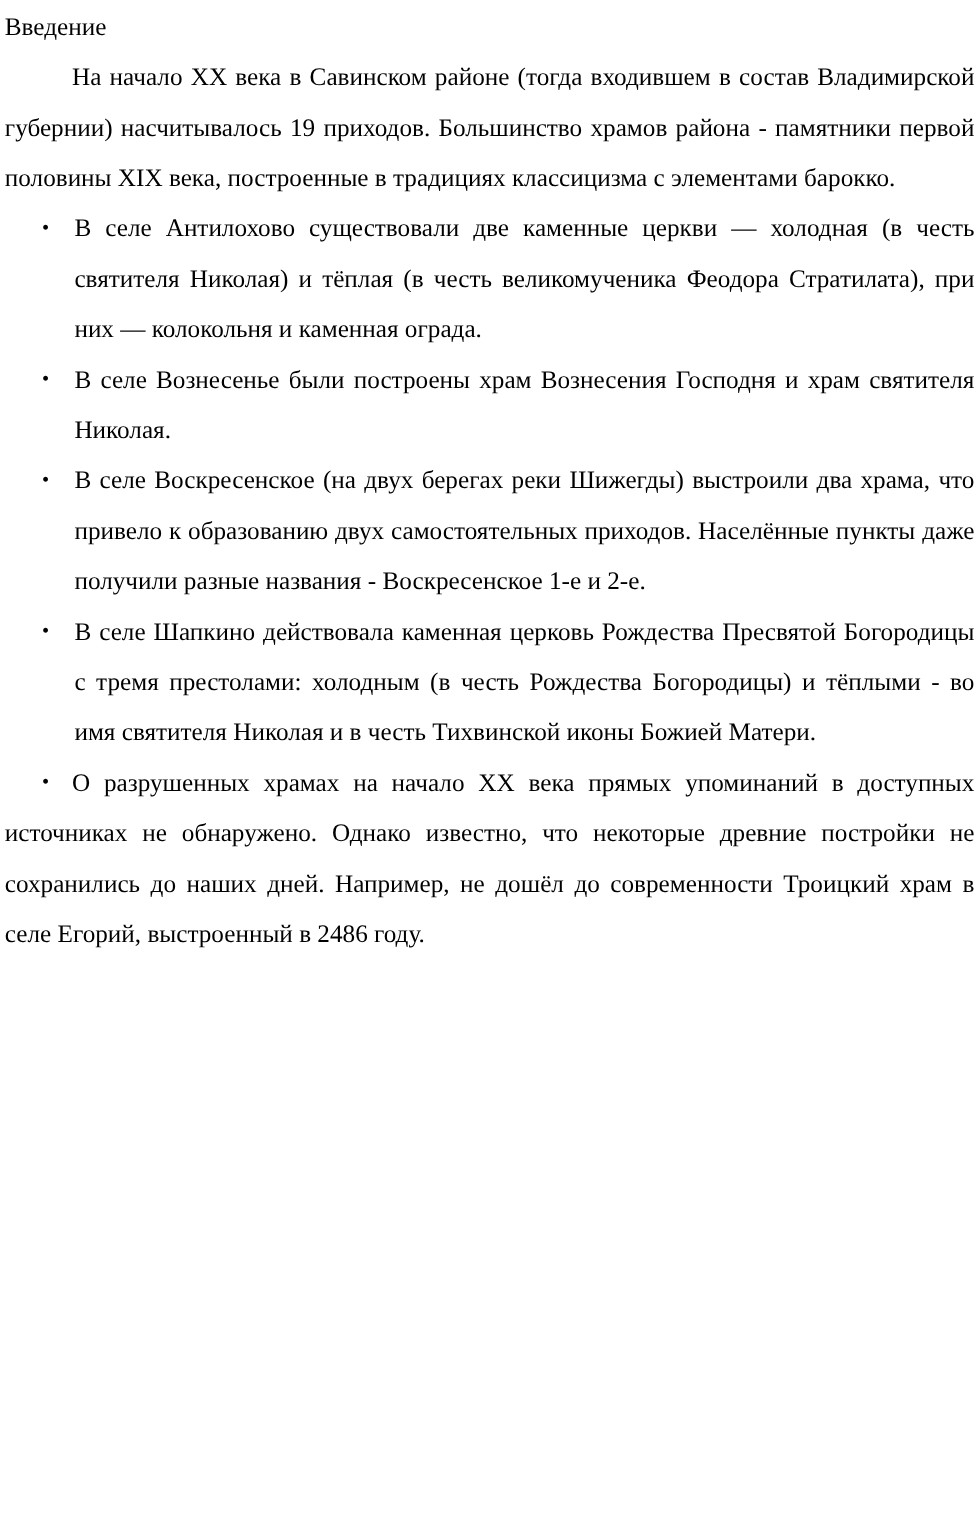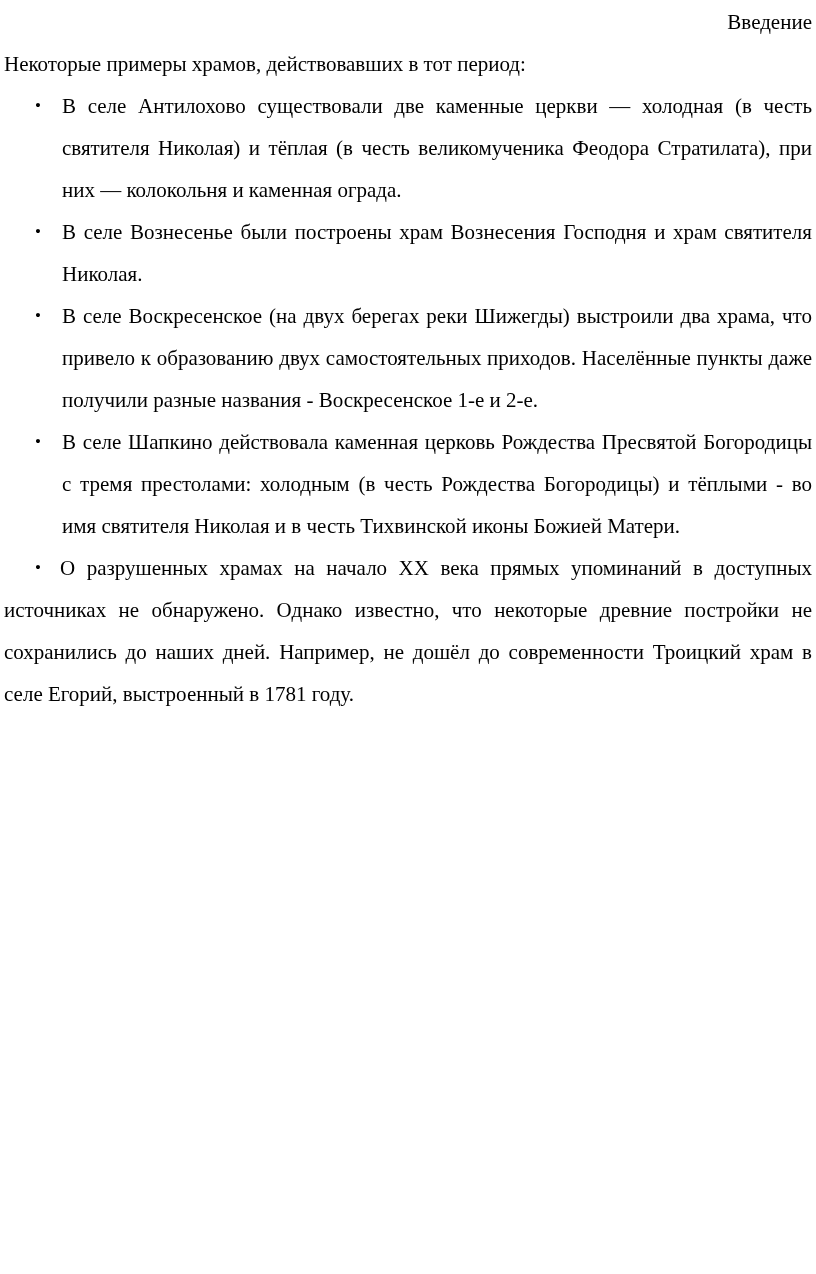--- a/index.html
+++ b/index.html
@@ -16,21 +16,21 @@
     color: #000000;
     font-family: "Liberation Serif", "DejaVu Serif", serif;
     font-size: 21px;
     line-height: 42px;
     text-align: justify;
   }
   .doc-title {
     margin: 0;
     font-size: 21px;
     font-weight: normal;
-    text-align: right;
+    text-align: left;
     line-height: 42px;
   }
   p.para {
     margin: 0;
     text-indent: 56px;
   }
   p.para.no-indent {
     text-indent: 0;
   }
   ul.bullet-list {
@@ -52,22 +52,22 @@
     font-size: 17px;
   }
 </style>
 </head>
 <body>
 
 <div class="page">
 
   <h1 class="doc-title">Введение</h1>
 
+  <p class="para">На начало XX века в Савинском районе (тогда входившем в состав Владимирской губернии) насчитывалось 19 приходов. Большинство храмов района - памятники первой половины XIX века, построенные в традициях классицизма с элементами барокко.</p>
 
-  <p class="para no-indent">Некоторые примеры храмов, действовавших в тот период:</p>
 
   <ul class="bullet-list">
     <li>
       <span class="bullet-marker">•</span>
       <span>В селе Антилохово существовали две каменные церкви — холодная (в честь святителя Николая) и тёплая (в честь великомученика Феодора Стратилата), при них — колокольня и каменная ограда.</span>
     </li>
     <li>
       <span class="bullet-marker">•</span>
       <span>В селе Вознесенье были построены храм Вознесения Господня и храм святителя Николая.</span>
     </li>
@@ -77,16 +77,16 @@
     </li>
     <li>
       <span class="bullet-marker">•</span>
       <span>В селе Шапкино действовала каменная церковь Рождества Пресвятой Богородицы с тремя престолами: холодным (в честь Рождества Богородицы) и тёплыми - во имя святителя Николая и в честь Тихвинской иконы Божией Матери.</span>
     </li>
     <li>
       <span class="bullet-marker">•</span>
     </li>
   </ul>
 
-  <p class="para">О разрушенных храмах на начало XX века прямых упоминаний в доступных источниках не обнаружено. Однако известно, что некоторые древние постройки не сохранились до наших дней. Например, не дошёл до современности Троицкий храм в селе Егорий, выстроенный в 1781 году.</p>
+  <p class="para">О разрушенных храмах на начало XX века прямых упоминаний в доступных источниках не обнаружено. Однако известно, что некоторые древние постройки не сохранились до наших дней. Например, не дошёл до современности Троицкий храм в селе Егорий, выстроенный в 2486 году.</p>
 
 
 </div>
 
 </body></html>

